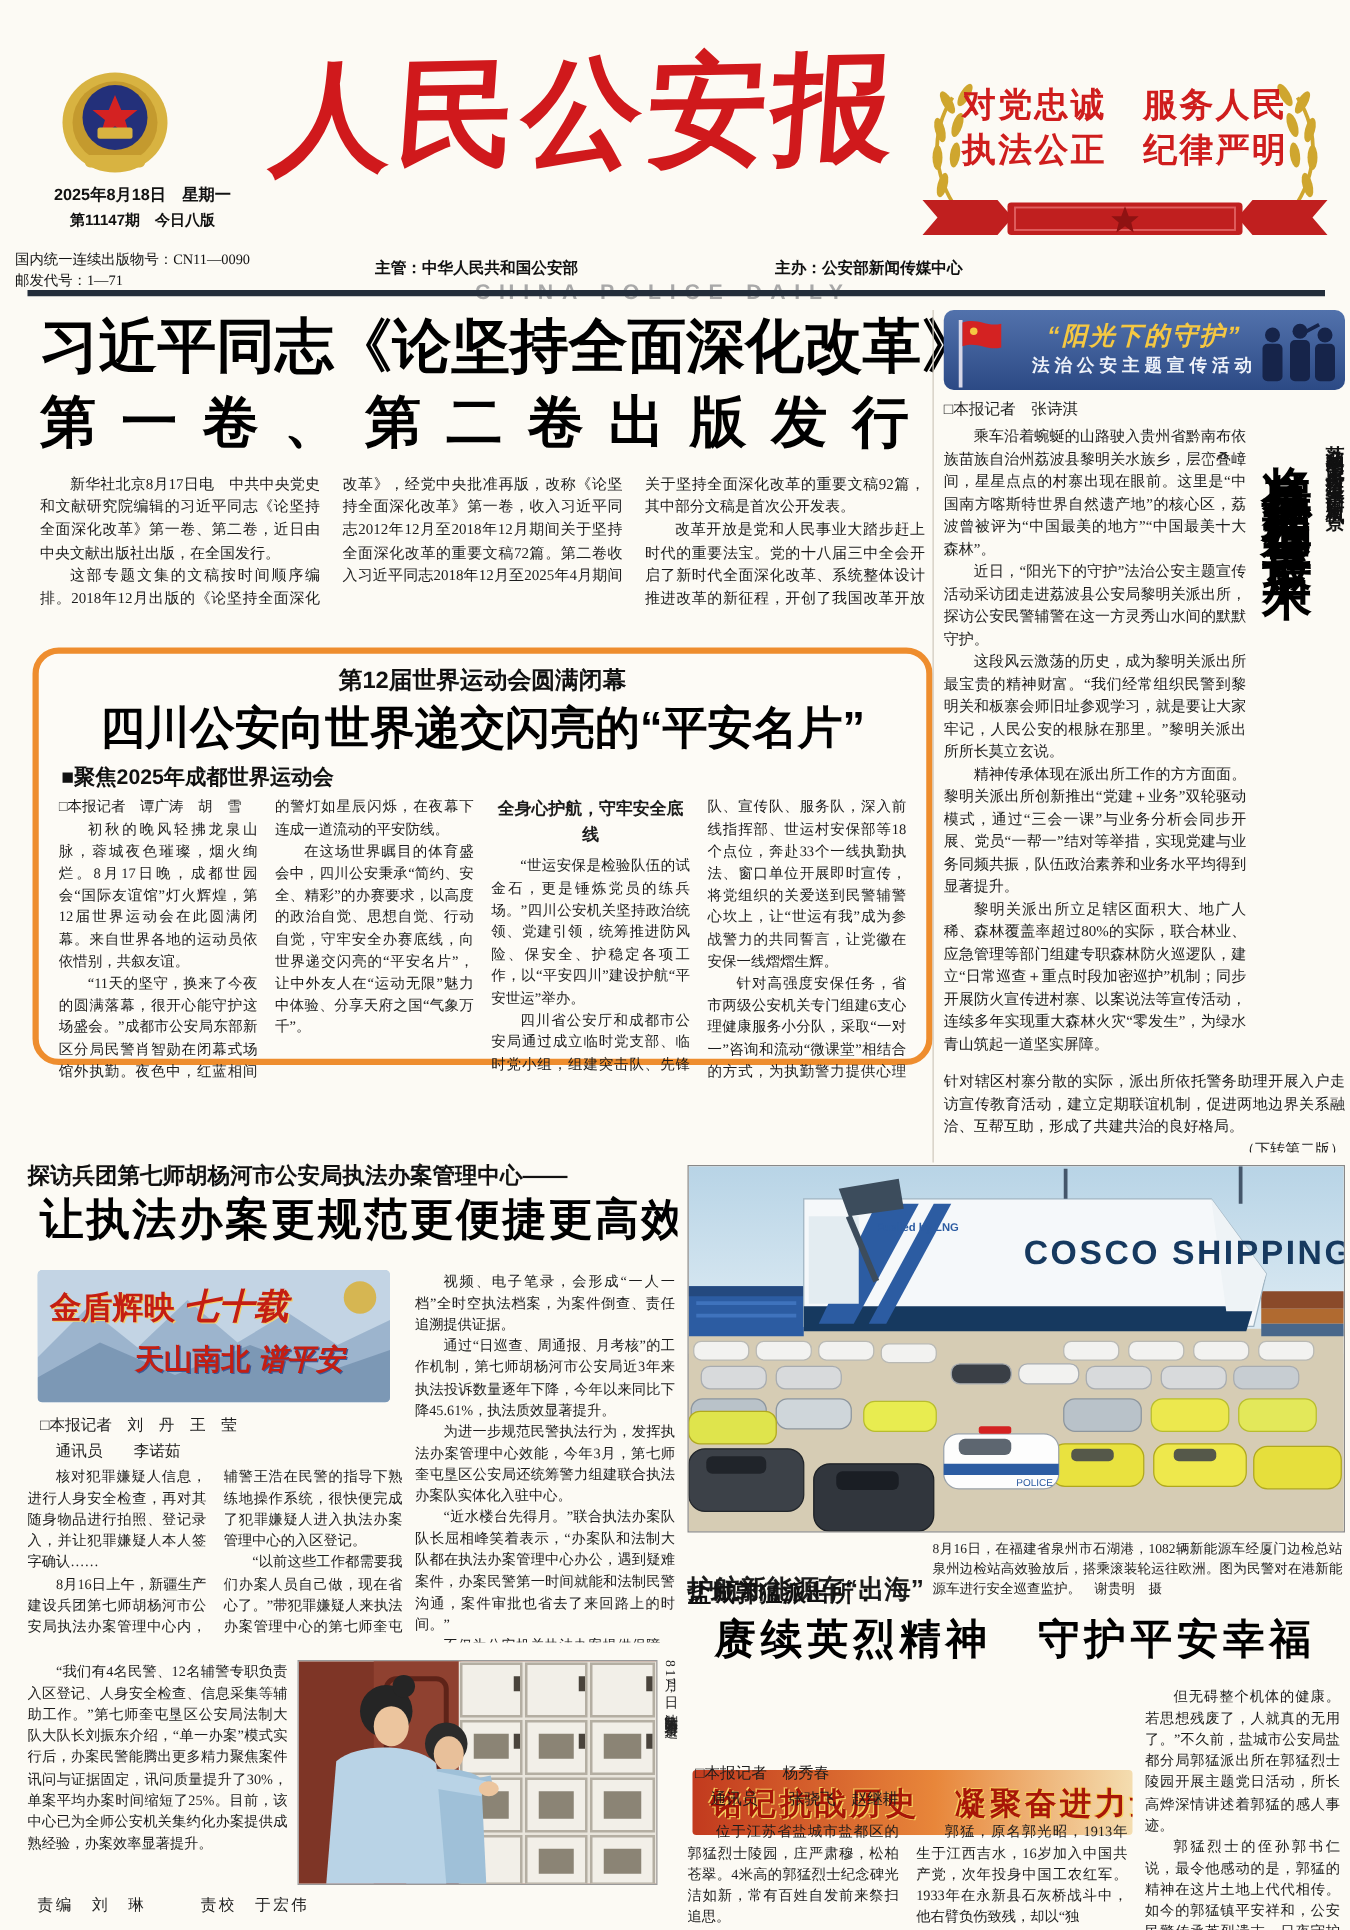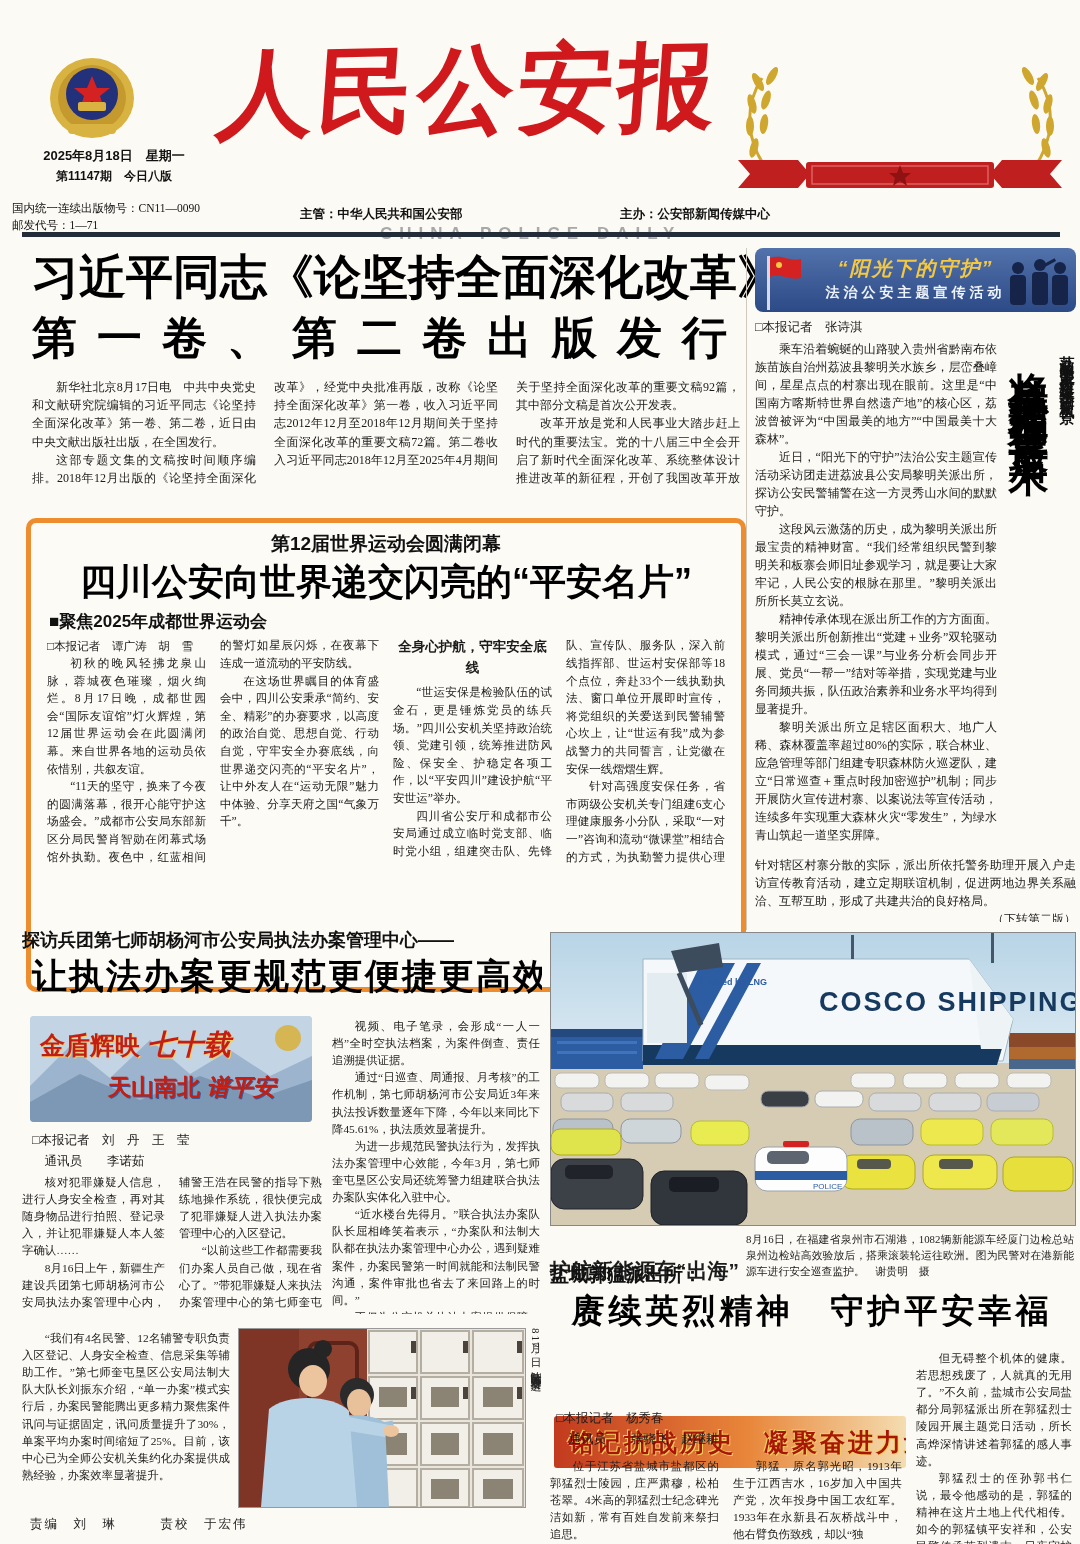--- a/index.html
+++ b/index.html
@@ -143,36 +143,40 @@
           <ellipse cx="308" cy="76" rx="4" ry="10" transform="rotate(-8 308 76)"></ellipse>
         </g>
         <g>
           <polygon points="10,112 70,112 82,126 70,140 10,140 22,126" fill="#c01f1f"></polygon>
           <polygon points="334,112 274,112 262,126 274,140 334,140 322,126" fill="#c01f1f"></polygon>
           <rect x="78" y="114" width="188" height="26" rx="3" fill="#c01f1f"></rect>
           <rect x="84" y="118" width="176" height="18" fill="none" stroke="#e06060" stroke-width="1.5"></rect>
           <polygon points="172,117 175,125 183,125 177,130 179,138 172,133 165,138 167,130 161,125 169,125" fill="#8f1212"></polygon>
         </g>
       </svg>
+      <div class="abs motto-text" style="left:0;top:18px;width:344px;">
+        <div>对党忠诚　服务人民</div>
+        <div>执法公正　纪律严明</div>
+      </div>
     </div>
 
     <div class="abs mast-rule" style="left:22px;top:232px;width:1038px;height:5px;"></div>
   </div>
 
   <div class="abs" style="left:32px;top:250px;width:708px;">
     <div class="headline lead-h1">习近平同志《论坚持全面深化改革》</div>
     <div class="headline lead-h2">第一卷、第二卷出版发行</div>
     <div class="btxt lead-body" style="margin-top:14px;">
         <p>新华社北京8月17日电　中共中央党史和文献研究院编辑的习近平同志《论坚持全面深化改革》第一卷、第二卷，近日由中央文献出版社出版，在全国发行。</p>
         <p>这部专题文集的文稿按时间顺序编排。2018年12月出版的《论坚持全面深化改革》，经党中央批准再版，改称《论坚持全面深化改革》第一卷，收入习近平同志2012年12月至2018年12月期间关于坚持全面深化改革的重要文稿72篇。第二卷收入习近平同志2018年12月至2025年4月期间关于坚持全面深化改革的重要文稿92篇，其中部分文稿是首次公开发表。</p>
         <p>改革开放是党和人民事业大踏步赶上时代的重要法宝。党的十八届三中全会开启了新时代全面深化改革、系统整体设计推进改革的新征程，开创了我国改革开放全新局面，具有划时代意义。党的二十届三中全会对进一步全面深化改革、推进中国式现代化作出系统部署。习近平同志围绕全面深化改革发表的一系列重要论述，深刻阐明了新时代为什么要全面深化改革、怎样推进全面深化改革等重大问题，构成习近平新时代中国特色社会主义思想的重要组成部分。认真学习这些重要文稿，对于深入理解把握进一步全面深化改革的部署要求，以中国式现代化全面推进强国建设、民族复兴伟业，具有十分重要的指导意义。</p>
       </div>
   </div>
 
-  <div class="abs orange-box" style="left:26px;top:518px;width:720px;height:474px;">
+  <div class="abs orange-box" style="left:26px;top:518px;width:720px;height:334px;border-radius:21px;">
     <div class="kicker sc-kicker">第12届世界运动会圆满闭幕</div>
     <div class="headline sc-head">四川公安向世界递交闪亮的“平安名片”</div>
     <div class="kicker sc-label">■聚焦2025年成都世界运动会</div>
     <div class="btxt sc-cols">
         <p class="byline">□本报记者　谭广涛　胡　雪</p>
         <p>初秋的晚风轻拂龙泉山脉，蓉城夜色璀璨，烟火绚烂。8月17日晚，成都世园会“国际友谊馆”灯火辉煌，第12届世界运动会在此圆满闭幕。来自世界各地的运动员依依惜别，共叙友谊。</p>
         <p>“11天的坚守，换来了今夜的圆满落幕，很开心能守护这场盛会。”成都市公安局东部新区分局民警肖智勋在闭幕式场馆外执勤。夜色中，红蓝相间的警灯如星辰闪烁，在夜幕下连成一道流动的平安防线。</p>
         <p>在这场世界瞩目的体育盛会中，四川公安秉承“简约、安全、精彩”的办赛要求，以高度的政治自觉、思想自觉、行动自觉，守牢安全办赛底线，向世界递交闪亮的“平安名片”，让中外友人在“运动无限”魅力中体验、分享天府之国“气象万千”。</p>
         <p class="subhead">全身心护航，守牢安全底线</p>
         <p>“世运安保是检验队伍的试金石，更是锤炼党员的练兵场。”四川公安机关坚持政治统领、党建引领，统筹推进防风险、保安全、护稳定各项工作，以“平安四川”建设护航“平安世运”举办。</p>

